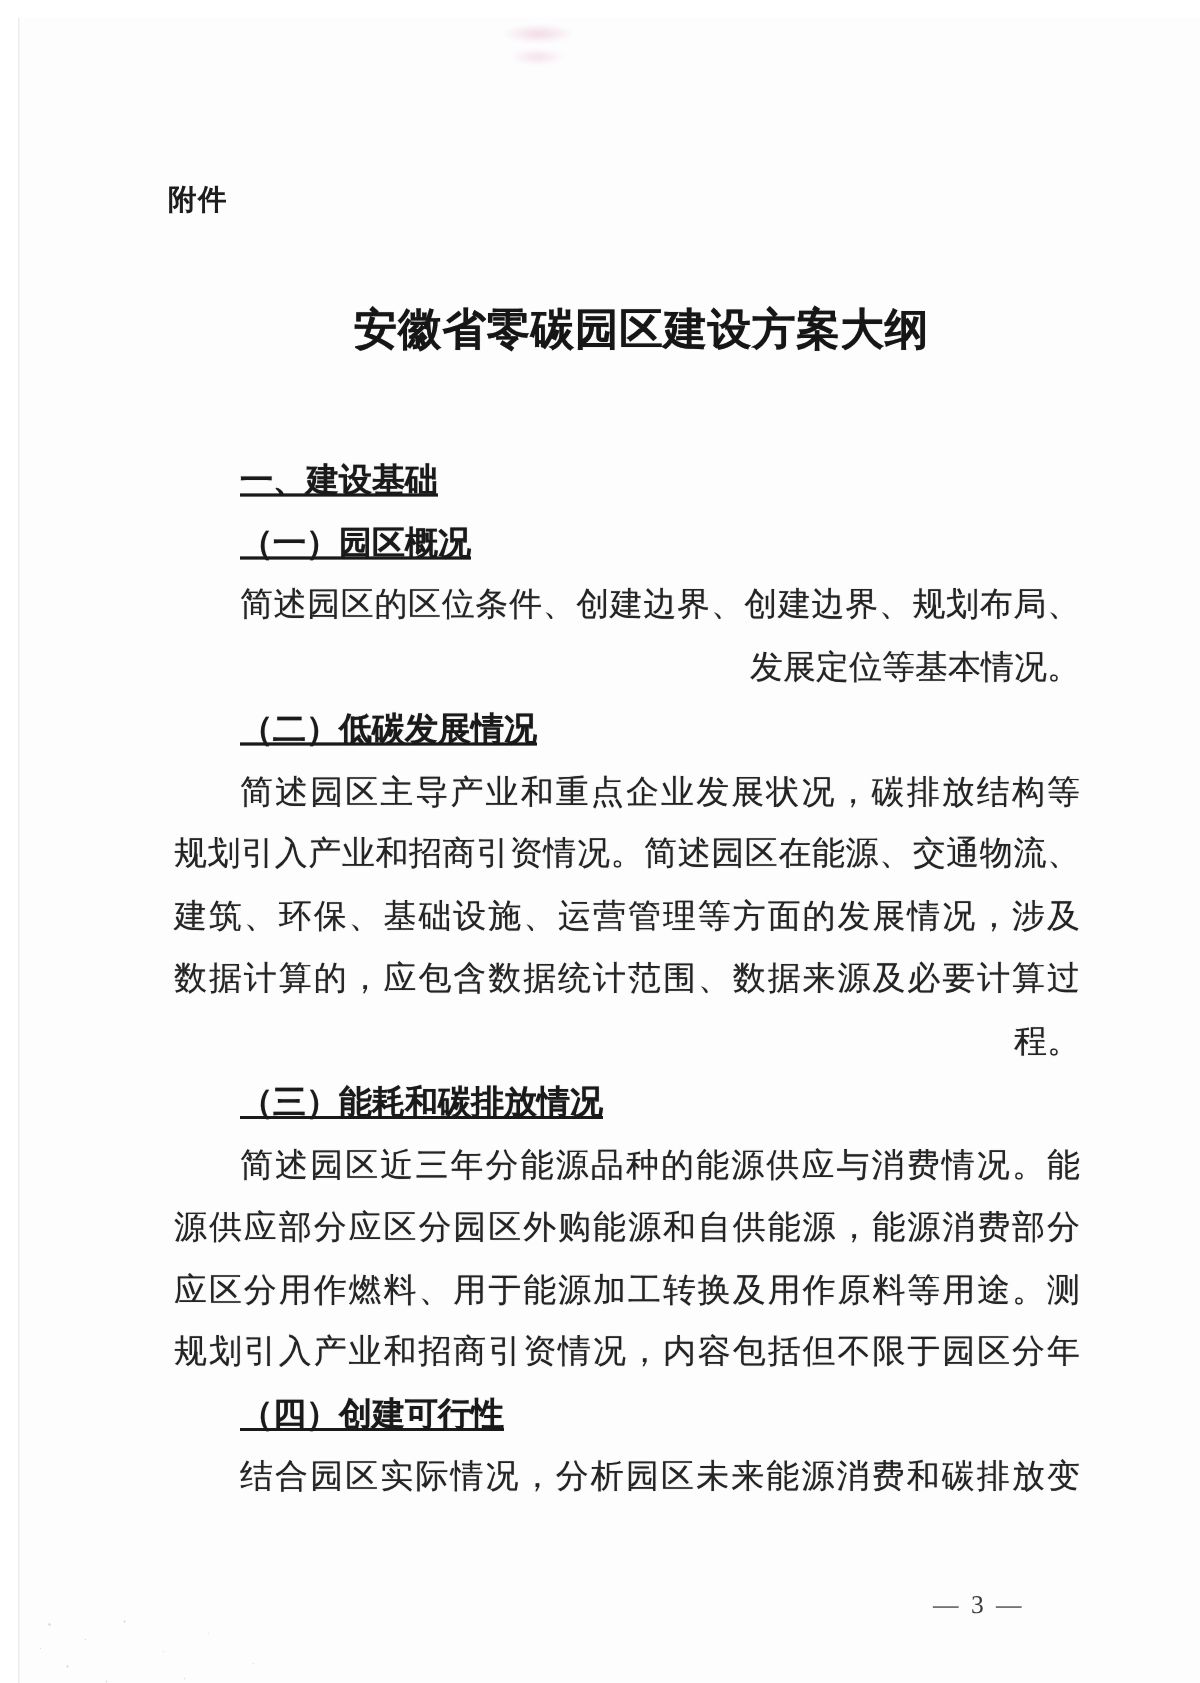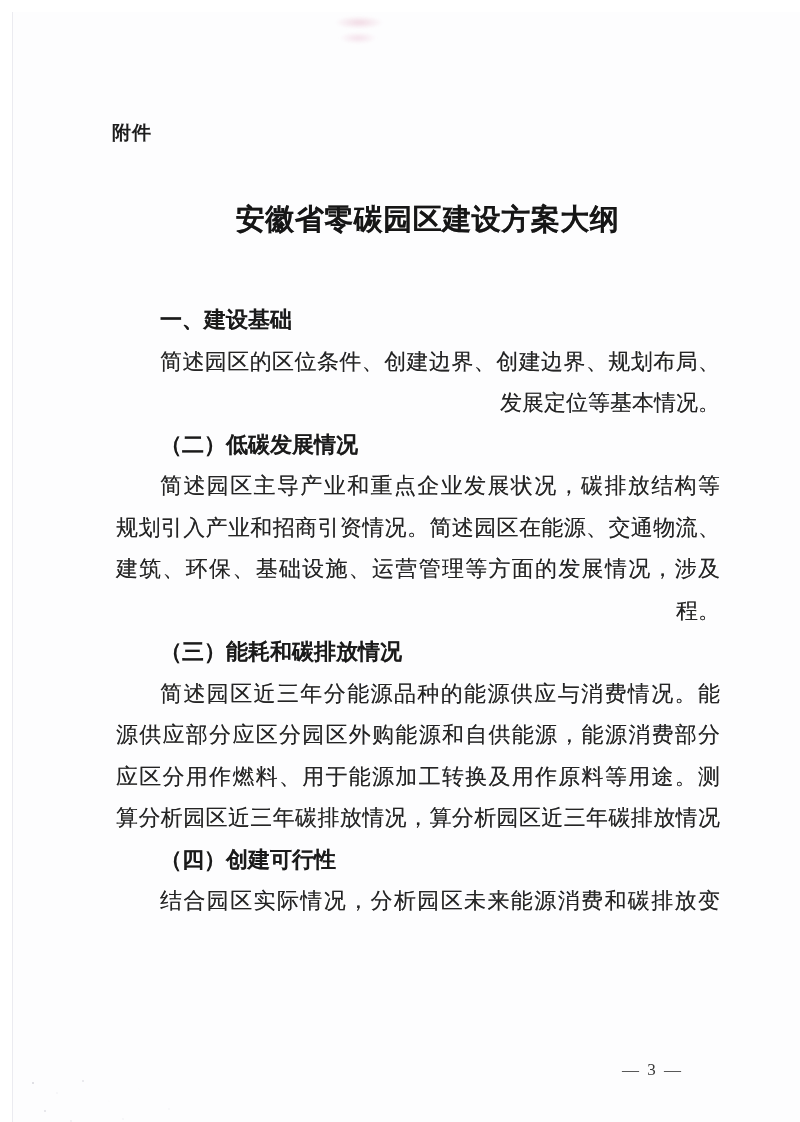--- a/index.html
+++ b/index.html
@@ -60,20 +60,21 @@
   }
 
   .line.heading1,
   .line.heading2 {
     font-family: "Liberation Sans", sans-serif;
     font-weight: 700;
     color: #1a1a1a;
     text-indent: 2em;
     text-align: left;
     white-space: nowrap;
+    text-decoration: underline;
   }
 
   .line.line-first {
     text-indent: 2em;
     text-align: justify;
     text-align-last: justify;
     white-space: normal;
   }
 
   .line.line-full {
@@ -137,32 +138,34 @@
 
   <div class="smudge-a"></div>
   <div class="smudge-b"></div>
 
   <div class="attachment">附件</div>
 
   <div class="doc-title">安徽省零碳园区建设方案大纲</div>
 
   <div class="doc-body" id="doc-body">
       <div class="line heading1">一、建设基础</div>
+      <div class="line heading2">（一）园区概况</div>
       <div class="line line-first">简述园区的区位条件、创建边界、创建边界、规划布局、</div>
       <div class="line line-last">发展定位等基本情况。</div>
       <div class="line heading2">（二）低碳发展情况</div>
       <div class="line line-first">简述园区主导产业和重点企业发展状况，碳排放结构等</div>
       <div class="line line-full">规划引入产业和招商引资情况。简述园区在能源、交通物流、</div>
       <div class="line line-full">建筑、环保、基础设施、运营管理等方面的发展情况，涉及</div>
+      <div class="line line-full">数据计算的，应包含数据统计范围、数据来源及必要计算过</div>
       <div class="line line-last">程。</div>
       <div class="line heading2">（三）能耗和碳排放情况</div>
       <div class="line line-first">简述园区近三年分能源品种的能源供应与消费情况。能</div>
       <div class="line line-full">源供应部分应区分园区外购能源和自供能源，能源消费部分</div>
       <div class="line line-full">应区分用作燃料、用于能源加工转换及用作原料等用途。测</div>
-      <div class="line line-full">算分析园区近三年碳排放情况，算分析园区近三年碳排放情况</div>
+      <div class="line line-full">规划引入产业和招商引资情况，内容包括但不限于园区分年</div>
       <div class="line heading2">（四）创建可行性</div>
       <div class="line line-first">结合园区实际情况，分析园区未来能源消费和碳排放变</div>
     </div>
 
   <div class="page-footer">— 3 —</div>
 
   <div class="speckles"></div>
 
 </div>
 

